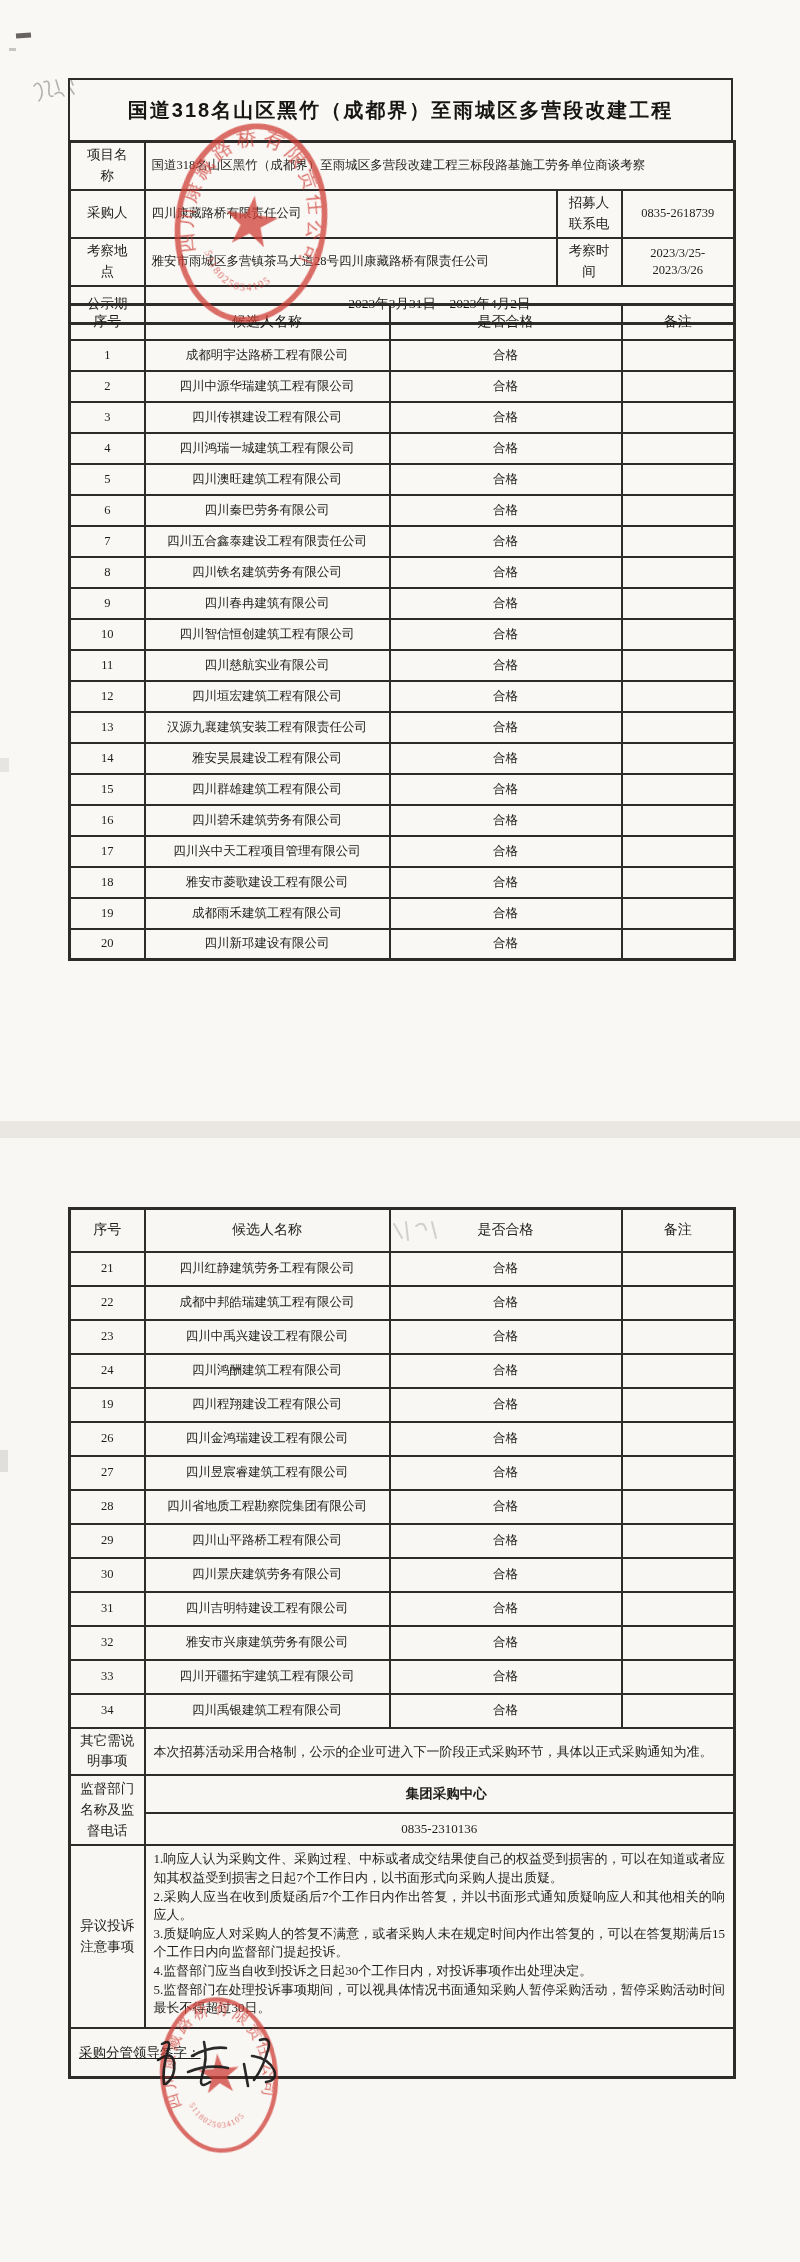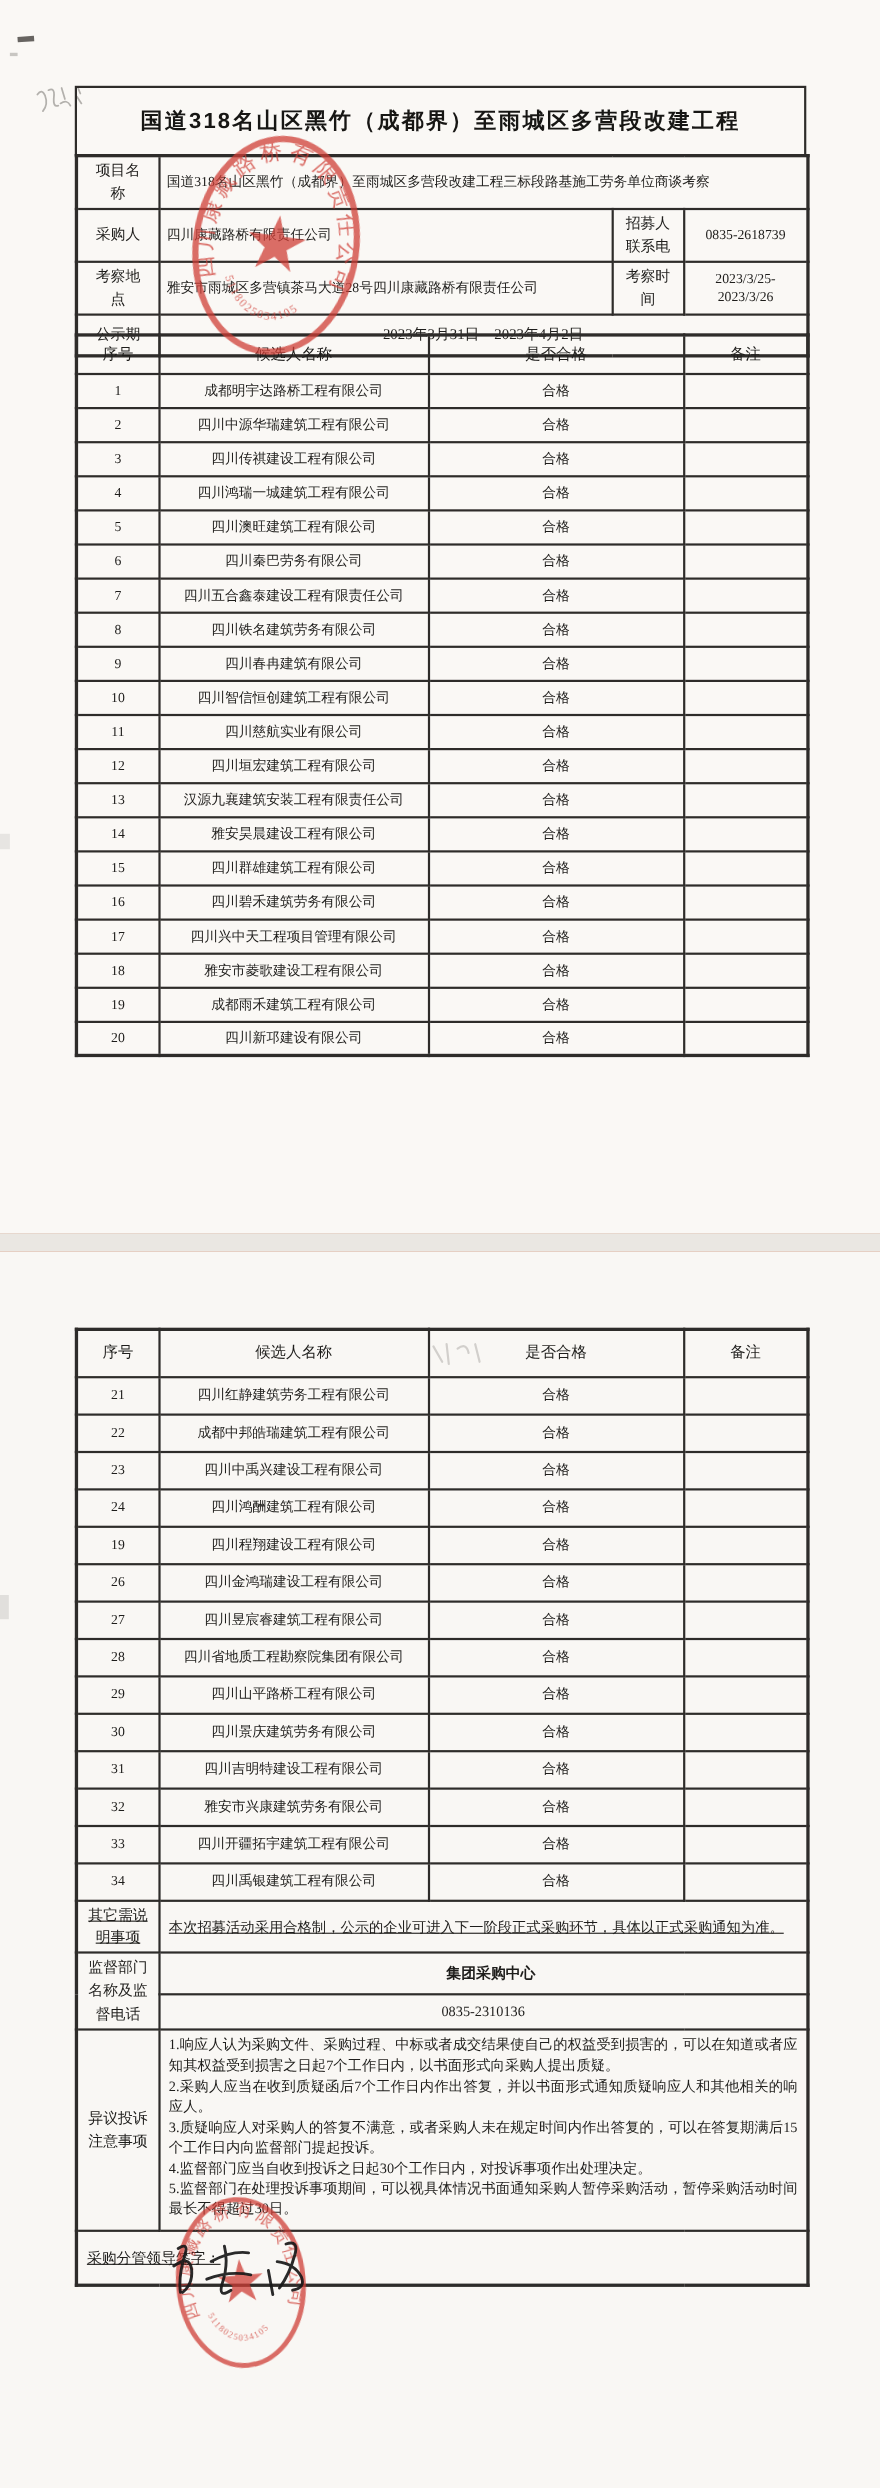--- a/index.html
+++ b/index.html
@@ -1,18 +1,18 @@
 <!DOCTYPE html>
 <html><head>
 <meta charset="utf-8">
 <style>
   html,body{margin:0;padding:0;}
   .canvas{
     position:relative;width:800px;height:2262px;overflow:hidden;
-    background:#c2410c;color:#1e1d1b;
+    background:#fdba74;color:#1e1d1b;
     font-family:"Liberation Serif","DejaVu Serif",serif;
   }
   .pg{position:absolute;left:0;width:800px;}
   .pg1{top:0;height:1121px;background:#faf8f5;}
   .seam{top:1121px;height:17px;background:#eae7e2;}
   .pg2{top:1138px;height:1124px;background:#f9f7f4;}
 
   
   .title-box{
     position:absolute;left:68px;top:78px;width:665px;height:64px;box-sizing:border-box;
@@ -31,21 +31,21 @@
   .info-table td.val{font-size:12.5px;white-space:nowrap;padding-left:6px;}
   .info-table td.ctr{text-align:center;font-size:12.5px;line-height:1.35;}
   .cand-table{font-size:12.5px;}
   .cand-table .ctr{text-align:center;}
   .p1{top:303px;}
   .p1 thead tr{height:35px;}
   .p1 tbody tr{height:31px;}
   .p2{top:1207px;}
   .p2 thead tr{height:43px;}
   .p2 tbody.rows tr{height:34px;margin-top:11px;}
-  tr.other{height:40px;text-decoration:underline;}
+  tr.other{height:40px;}
   tr.sup1{height:38px;}
   tr.sup2{height:32px;}
   tr.obj{height:183px;}
   tr.sign{height:49px;text-decoration:underline;}
   td.lbl{text-align:center;padding:2px 6px;line-height:1.55;font-size:13.5px;margin-top:36px;}
   td.longval{font-size:13px;line-height:19px;text-align:justify;padding:4px 8px;}
   td.supname{text-align:center;font-weight:600;font-size:13.5px;padding-left:18px;}
   td.supphone{text-align:center;font-size:13px;}
   .notes .note{font-size:13px;line-height:18.6px;text-align:justify;}
   td.notes{padding:4px 8px;vertical-align:top;}

